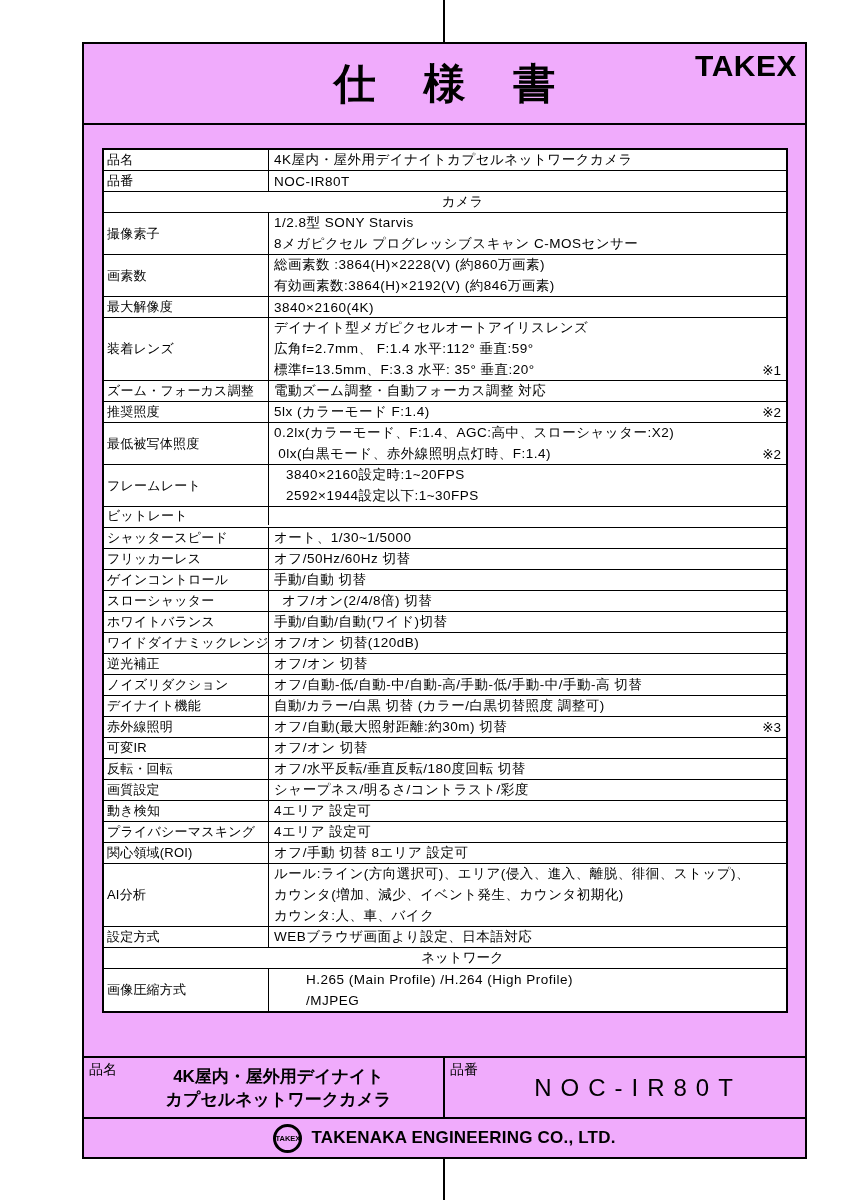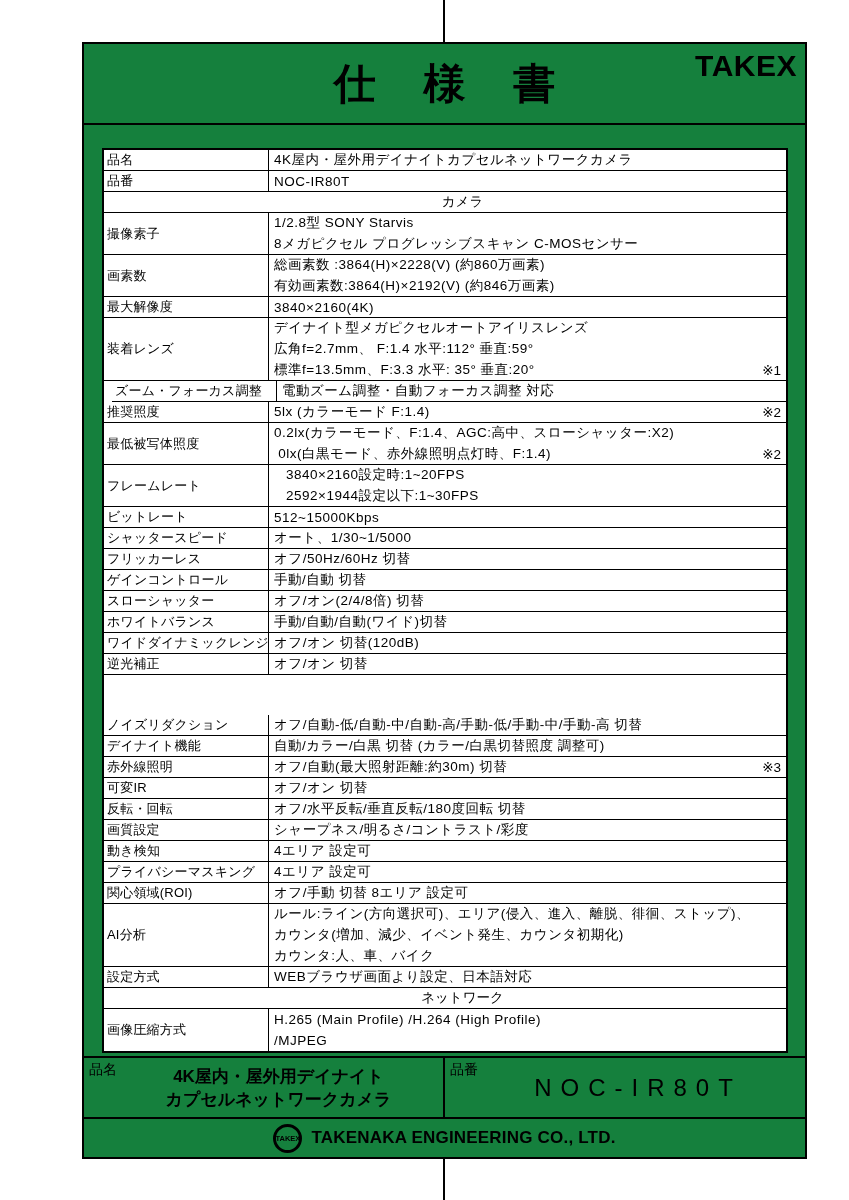--- a/index.html
+++ b/index.html
@@ -2,21 +2,21 @@
 <html><head>
 <meta charset="utf-8">
 <style>
   html,body{margin:0;padding:0;background:#ffffff;}
   .page{position:relative;width:849px;height:1200px;background:#ffffff;overflow:hidden;
         font-family:"Liberation Sans","DejaVu Sans",sans-serif;color:#000;}
   .tick{position:absolute;left:443px;width:2px;background:#000;}
   .tick-top{top:0;height:42px;}
   .tick-bottom{top:1159px;height:41px;}
   .sheet{position:absolute;left:82px;top:42px;width:725px;height:1117px;
-         border:2px solid #000;box-sizing:border-box;background:#15803d;}
+         border:2px solid #000;box-sizing:border-box;background:#f0abfc;}
   
   .titlebar{position:relative;height:81px;border-bottom:2px solid #000;box-sizing:border-box;
             display:flex;align-items:center;justify-content:center;}
   .doc-title{font-size:42px;font-weight:600;letter-spacing:18px;padding-left:18px;}
   .brand{position:absolute;right:8px;top:5px;font-size:30px;font-weight:900;letter-spacing:0.5px;}
   
   .spec-table{position:absolute;left:18px;top:104px;width:686px;border:2px solid #000;
               box-sizing:border-box;background:#fff;}
   .t-row{display:flex;box-sizing:border-box;border-bottom:1.5px solid #000;overflow:hidden;}
   .t-row:last-child{border-bottom:none;}
@@ -115,21 +115,21 @@
             </div>
             <div class="t-line">
               <span class="t-text">広角f=2.7mm、 F:1.4 水平:112° 垂直:59°</span>
             </div>
             <div class="t-line">
               <span class="t-text">標準f=13.5mm、F:3.3 水平: 35° 垂直:20°</span>
               <span class="t-note">※1</span>
             </div>
           </div>
         </div>
-        <div class="t-row" style="height: 21px; margin-left: 8px;">
+        <div class="t-row" style="height: 21px;">
           <div class="t-label">ズーム・フォーカス調整</div>
           <div class="t-value">
             <div class="t-line">
               <span class="t-text">電動ズーム調整・自動フォーカス調整 対応</span>
             </div>
           </div>
         </div>
         <div class="t-row" style="height: 21px;">
           <div class="t-label">推奨照度</div>
           <div class="t-value">
@@ -155,21 +155,21 @@
           <div class="t-label">フレームレート</div>
           <div class="t-value">
             <div class="t-line">
               <span class="t-text">3840×2160設定時:1~20FPS</span>
             </div>
             <div class="t-line">
               <span class="t-text">2592×1944設定以下:1~30FPS</span>
             </div>
           </div>
         </div>
-        <div class="t-row" style="height: 21px;">
+        <div class="t-row" style="height: 21px; flex-direction: column;">
           <div class="t-label">ビットレート</div>
           <div class="t-value">
             <div class="t-line">
               <span class="t-text">512~15000Kbps</span>
             </div>
           </div>
         </div>
         <div class="t-row" style="height: 21px;">
           <div class="t-label">シャッタースピード</div>
           <div class="t-value">
@@ -187,21 +187,21 @@
           </div>
         </div>
         <div class="t-row" style="height: 21px;">
           <div class="t-label">ゲインコントロール</div>
           <div class="t-value">
             <div class="t-line">
               <span class="t-text">手動/自動 切替</span>
             </div>
           </div>
         </div>
-        <div class="t-row" style="height: 21px;">
+        <div class="t-row" style="height: 21px; gap: 8px;">
           <div class="t-label">スローシャッター</div>
           <div class="t-value">
             <div class="t-line">
               <span class="t-text">オフ/オン(2/4/8倍) 切替</span>
             </div>
           </div>
         </div>
         <div class="t-row" style="height: 21px;">
           <div class="t-label">ホワイトバランス</div>
           <div class="t-value">
@@ -219,21 +219,21 @@
           </div>
         </div>
         <div class="t-row" style="height: 21px;">
           <div class="t-label">逆光補正</div>
           <div class="t-value">
             <div class="t-line">
               <span class="t-text">オフ/オン 切替</span>
             </div>
           </div>
         </div>
-        <div class="t-row" style="height: 21px; margin-top: 40px;">
+        <div class="t-row" style="height: 21px;">
           <div class="t-label">ノイズリダクション</div>
           <div class="t-value">
             <div class="t-line">
               <span class="t-text">オフ/自動-低/自動-中/自動-高/手動-低/手動-中/手動-高 切替</span>
             </div>
           </div>
         </div>
         <div class="t-row" style="height: 21px;">
           <div class="t-label">デイナイト機能</div>
           <div class="t-value">
@@ -317,21 +317,21 @@
           <div class="t-label">設定方式</div>
           <div class="t-value">
             <div class="t-line">
               <span class="t-text">WEBブラウザ画面より設定、日本語対応</span>
             </div>
           </div>
         </div>
         <div class="t-row t-section" style="height: 21px;">
           <span>ネットワーク</span>
         </div>
-        <div class="t-row" style="height: 42px;">
+        <div class="t-row" style="height: 42px; gap: 32px;">
           <div class="t-label">画像圧縮方式</div>
           <div class="t-value">
             <div class="t-line">
               <span class="t-text">H.265 (Main Profile) /H.264 (High Profile)</span>
             </div>
             <div class="t-line">
               <span class="t-text">/MJPEG</span>
             </div>
           </div>
         </div>

